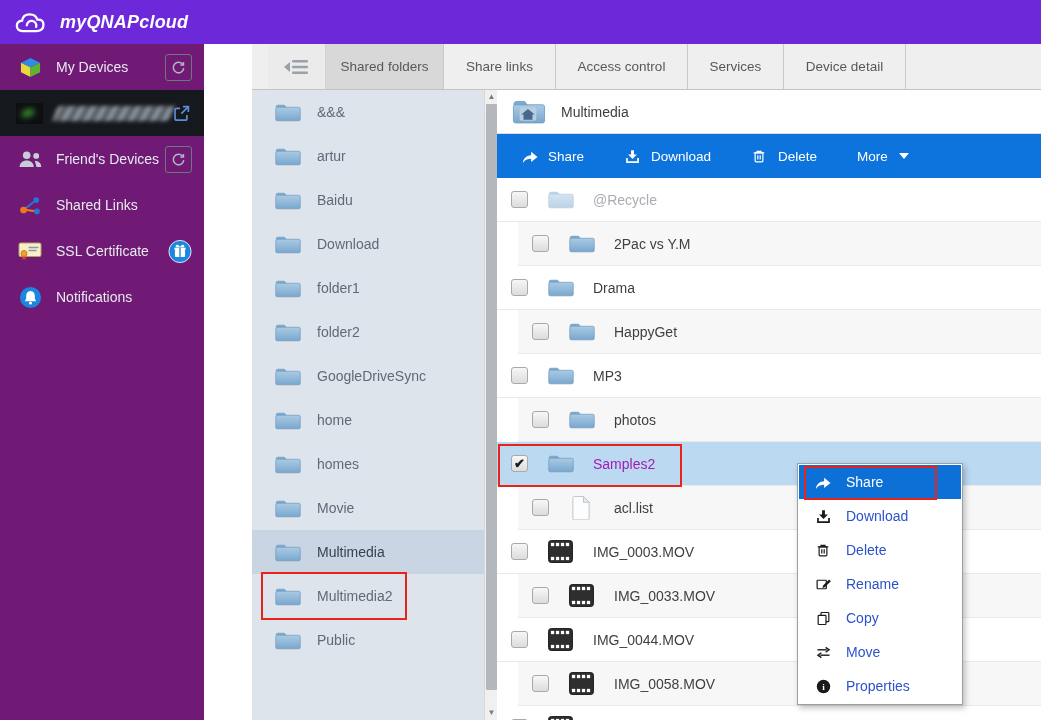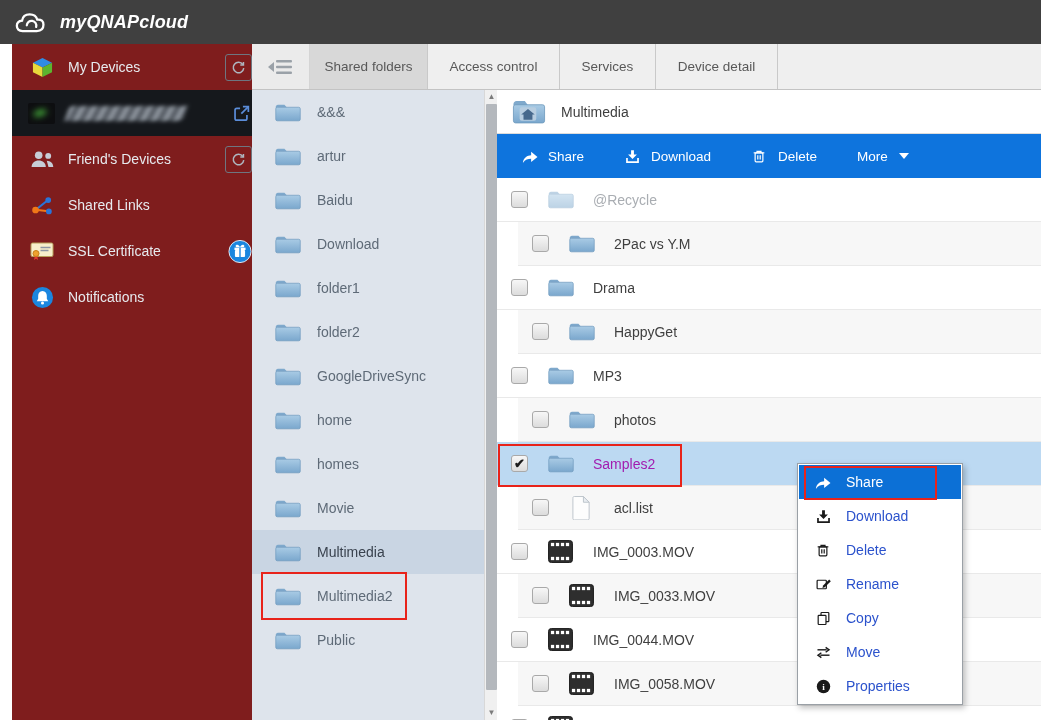--- a/index.html
+++ b/index.html
@@ -1,40 +1,40 @@
 <!DOCTYPE html>
 <html><head>
 <meta charset="utf-8">
 <style>
   * { margin:0; padding:0; box-sizing:border-box; }
   html,body { width:1041px; height:720px; }
   body { font-family:"Liberation Sans", sans-serif; background:#fff; }
   #app { position:relative; width:1041px; height:720px; overflow:hidden; background:#fff; }
 
   
-  .topbar { position:absolute; left:0; top:0; width:1041px; height:44px; background:#404040; display:flex; align-items:center; padding-left:14px; }
+  .topbar { position:absolute; left:0; top:0; width:1041px; height:44px; background:#6d28d9; display:flex; align-items:center; padding-left:14px; }
   .logo { width:38px; height:28px; margin-right:8px; display:flex; align-items:center; }
   .apptitle { color:#fff; font-size:18px; font-weight:bold; font-style:italic; letter-spacing:.2px; }
 
   
-  .sidebar { position:absolute; left:12px; top:44px; width:252px; height:676px; background:#7f1d1d; }
+  .sidebar { position:absolute; left:0; top:44px; width:204px; height:676px; background:#701a75; }
   .sb-row { height:46px; display:flex; align-items:center; padding:0 12px 0 16px; color:#e7eaee; font-size:14px; cursor:default; }
   .sb-row.dark { background:#15181c; }
   .sb-ic { width:28px; height:24px; margin-right:12px; display:flex; align-items:center; justify-content:center; flex:0 0 28px; }
   .sb-label { flex:1 1 auto; white-space:nowrap; }
   .sb-btn { width:27px; height:27px; border:1px solid #6e7680; border-radius:3px; color:#aeb6bf; display:flex; align-items:center; justify-content:center; background:transparent; }
   .sb-badge { width:24px; height:24px; display:flex; align-items:center; justify-content:center; }
   .ext-ic { width:20px; height:20px; color:#5b8dd9; display:flex; align-items:center; }
   .thumb { width:27px; height:21px; background:#0d0e10; border-radius:2px; position:relative; overflow:hidden; margin-right:12px; flex:0 0 27px; }
   .thumb i { position:absolute; left:5px; top:7px; width:14px; height:6px; background:#47b23c; border-radius:50%; filter:blur(3px); transform:rotate(-18deg); display:block; }
   .blur-name { width:118px; height:15px; background:repeating-linear-gradient(100deg,#9097a0 0 5px,#565c64 5px 11px); filter:blur(2px); transform:skewX(-20deg); border-radius:2px; }
   .sb-spacer { flex:1 1 auto; }
 
   
-  .tabbar { position:absolute; left:252px; top:44px; width:789px; height:46px; background:#efefef; border-bottom:1px solid #c3c3c3; display:flex; }
+  .tabbar { position:absolute; left:252px; top:44px; width:789px; height:46px; background:#efefef; border-bottom:1px solid #c3c3c3; display:flex;padding-left:16px; }
   .collapse { width:58px; height:100%; background:#ebebeb; border-right:1px solid #d4d4d4; display:flex; align-items:center; justify-content:center; }
   .tab { height:100%; display:flex; align-items:center; justify-content:center; font-size:13.5px; color:#585858; border-right:1px solid #c9c9c9; cursor:default; }
   .tab.active { background:#d8d8d8; }
 
   
   .fpanel { position:absolute; left:252px; top:90px; width:232px; height:630px; background:#dee4ec; overflow:hidden; }
   .f-row { height:44px; display:flex; align-items:center; padding-left:22px; font-size:14px; color:#5e6a77; }
   .f-row.selected { background:#c9d5e3; color:#39424e; }
   .f-ic { width:28px; height:21px; margin-right:15px; display:flex; align-items:center; flex:0 0 28px; }
 
@@ -198,20 +198,23 @@
           <path d="M6 3v10L0 8z"></path>
           <rect x="8" y="1" width="16" height="2.6" rx="1"></rect>
           <rect x="8" y="6.7" width="16" height="2.6" rx="1"></rect>
           <rect x="8" y="12.4" width="16" height="2.6" rx="1"></rect>
         </svg>
       </span>
     </div>
     <span id="tabs" style="display: flex;">
         <div class="tab active" style="width:118px">
           <span>Shared folders</span>
+        </div>
+        <div class="tab" style="width:112px">
+          <span>Share links</span>
         </div>
         <div class="tab" style="width:132px">
           <span>Access control</span>
         </div>
         <div class="tab" style="width:96px">
           <span>Services</span>
         </div>
         <div class="tab" style="width:122px">
           <span>Device detail</span>
         </div>

